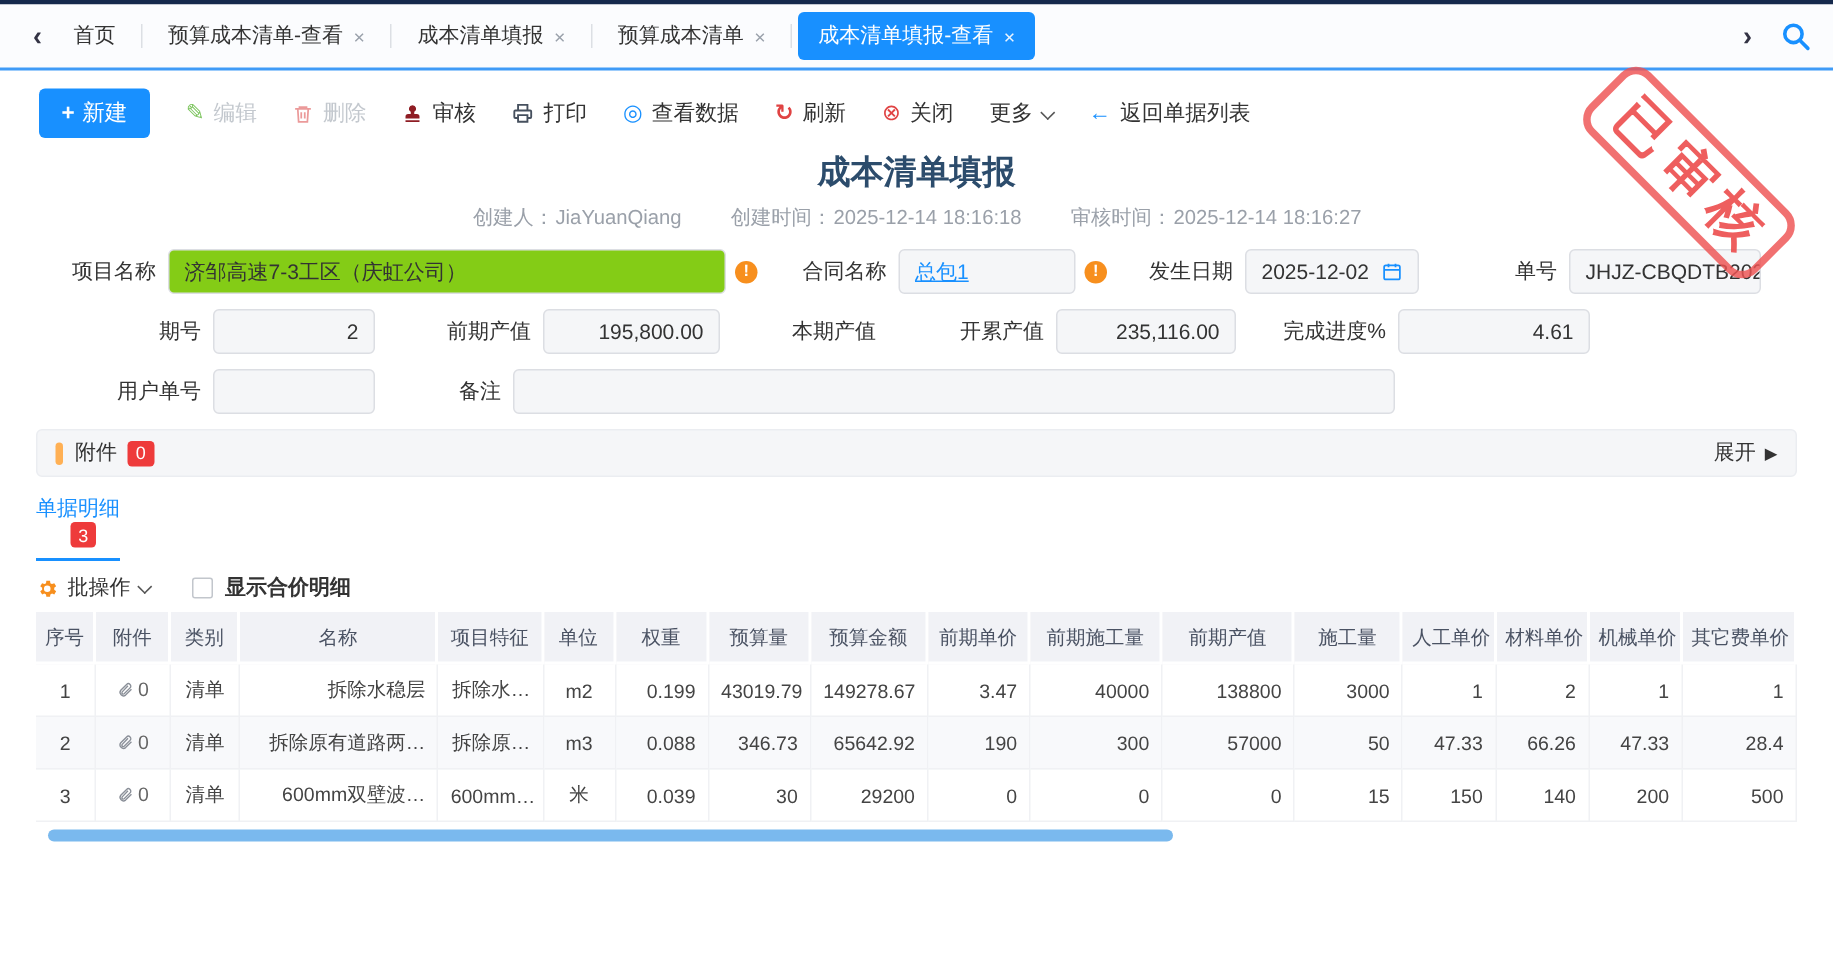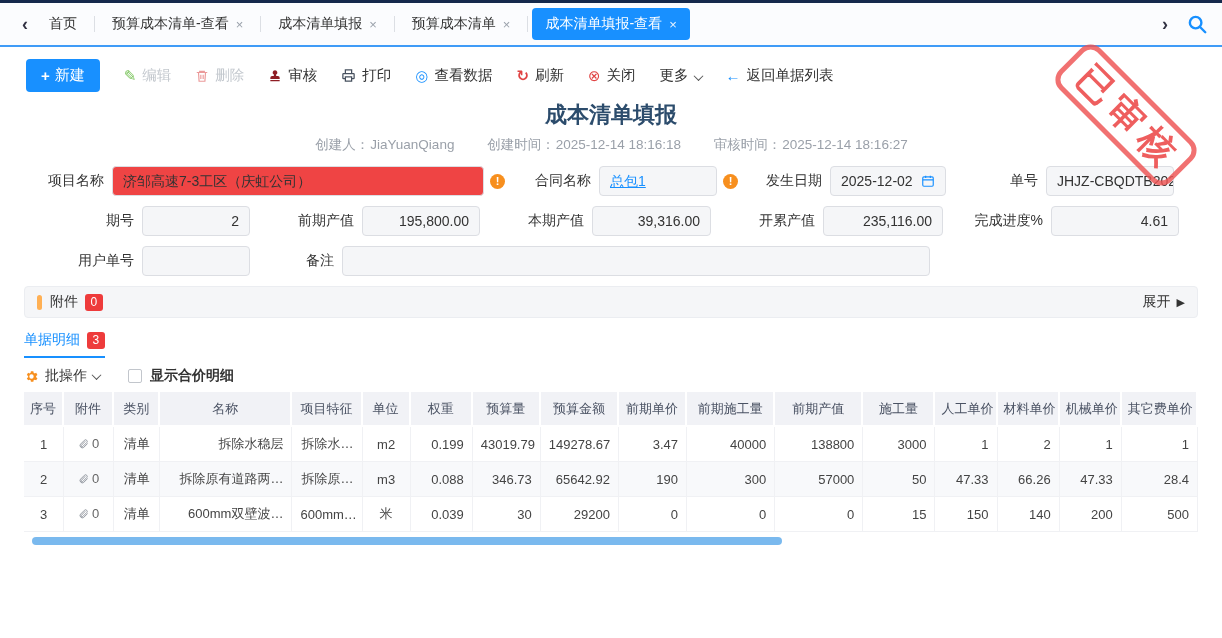--- a/index.html
+++ b/index.html
@@ -35,38 +35,38 @@
   .meta { text-align:center; font-size:13.5px; color:#9aa0a9; margin-top:6px; }
   .meta b { font-weight:normal; margin:0 1px; }
   .meta .item { margin:0 14px; }
   
   .form { padding:12px 12px 0 24px; }
   .frow { display:flex; align-items:center; margin-bottom:10px; }
   .flabel { font-size:14px; color:#333; text-align:right; padding-right:8px; white-space:nowrap; }
   .finput { height:30px; line-height:28px; background:#f5f6f8; border:1px solid #dcdee3;
     border-radius:4px; padding:0 10px; font-size:14px; color:#333; white-space:nowrap;
     overflow:hidden; display:flex; align-items:center; }
-  .finput.white { background:#ef4444; }
+  .finput.white { background:#84cc16; }
   .finput.num { justify-content:flex-end; }
   .info-ic { width:15px; height:15px; border-radius:50%; background:#f78f1e; color:#fff;
     font-size:11px; font-weight:bold; display:inline-flex; align-items:center;
     justify-content:center; margin-left:6px; flex:0 0 auto; }
   .link { color:#1890ff; text-decoration:underline; cursor:pointer; }
   
   .attach { margin:6px 24px 0; height:32px; background:#f5f6f8; border:1px solid #ebedf1;
     border-radius:4px; display:flex; align-items:center; padding:0 12px; }
   .amark { width:5px; height:15px; border-radius:3px; background:#ffb054; margin-right:8px; }
   .badge { background:#ee3b3b; color:#fff; font-size:12px; line-height:1;
     padding:2.5px 5.5px; border-radius:3px; margin-left:7px; }
   .attach .expand { margin-left:auto; display:flex; align-items:center; gap:6px; font-size:14px; cursor:pointer; }
   .tri { font-size:11px; color:#333; }
   
   .dtab-row { margin:12px 24px 0; }
   .dtab { display:inline-flex; align-items:center; padding-bottom:7px;
-    border-bottom:2.5px solid #1890ff; color:#1890ff; font-size:14px; cursor:pointer; }
+    border-bottom:2.5px solid #1890ff; color:#1890ff; font-size:14px; cursor:pointer;flex-direction:column; }
   .batch-row { margin:9px 24px 7px; display:flex; align-items:center; gap:28px; }
   .batch { display:flex; align-items:center; gap:6px; font-size:14px; cursor:pointer; }
   .cbx { width:14px; height:14px; border:1px solid #c2c6cc; border-radius:2px; background:#fff; }
   .cbx-wrap { display:flex; align-items:center; gap:8px; font-size:14px; cursor:pointer;font-weight:bold; }
   
   table { border-collapse:separate; border-spacing:0; table-layout:fixed;
     width:1174px; margin:0 24px; font-size:13px; }
   th { background:#f1f2f6; color:#4a5263; font-weight:normal; height:35px;
     border:1px solid #fff; border-width:0 2px 2px 0; padding:0 6px; white-space:nowrap; overflow:hidden; }
   td { height:35px; padding:0 8px; border-bottom:1px solid #f0f1f4; border-right:1px solid #f0f1f4;
@@ -216,21 +216,20 @@
     </span>
     <span class="flabel" style="width:100px">单号</span>
     <span class="finput" style="width:128px">JHJZ-CBQDTB2025</span>
   </div>
   <div class="frow">
     <span class="flabel" style="width:118px">期号</span>
     <span class="finput num" style="width:108px">2</span>
     <span class="flabel" style="width:112px">前期产值</span>
     <span class="finput num" style="width:118px">195,800.00</span>
     <span class="flabel" style="width:112px">本期产值</span>
-    <span class="finput num" style="width:119px">39,316.00</span>
     <span class="flabel" style="width:112px">开累产值</span>
     <span class="finput num" style="width:120px">235,116.00</span>
     <span class="flabel" style="width:108px">完成进度%</span>
     <span class="finput num" style="width:128px">4.61</span>
   </div>
   <div class="frow">
     <span class="flabel" style="width:118px">用户单号</span>
     <span class="finput" style="width:108px"></span>
     <span class="flabel" style="width:92px">备注</span>
     <span class="finput" style="width:588px"></span>

